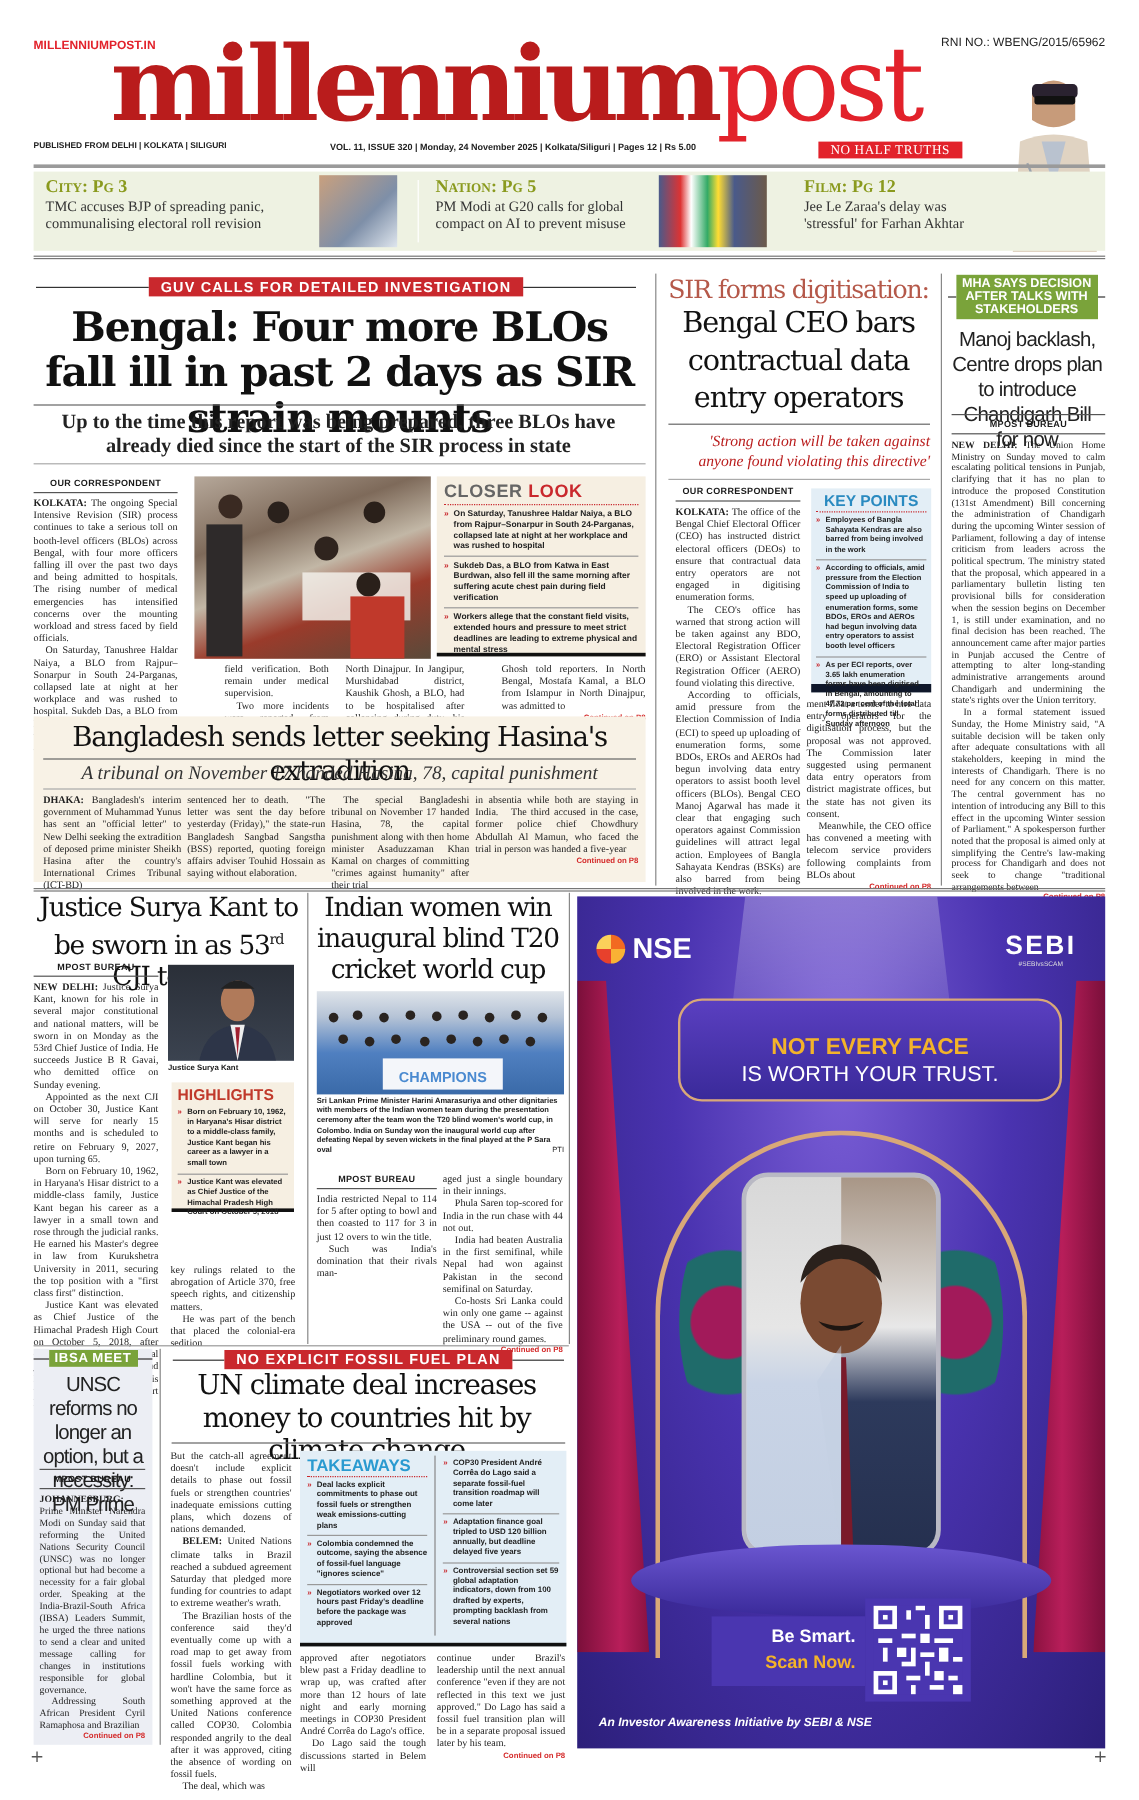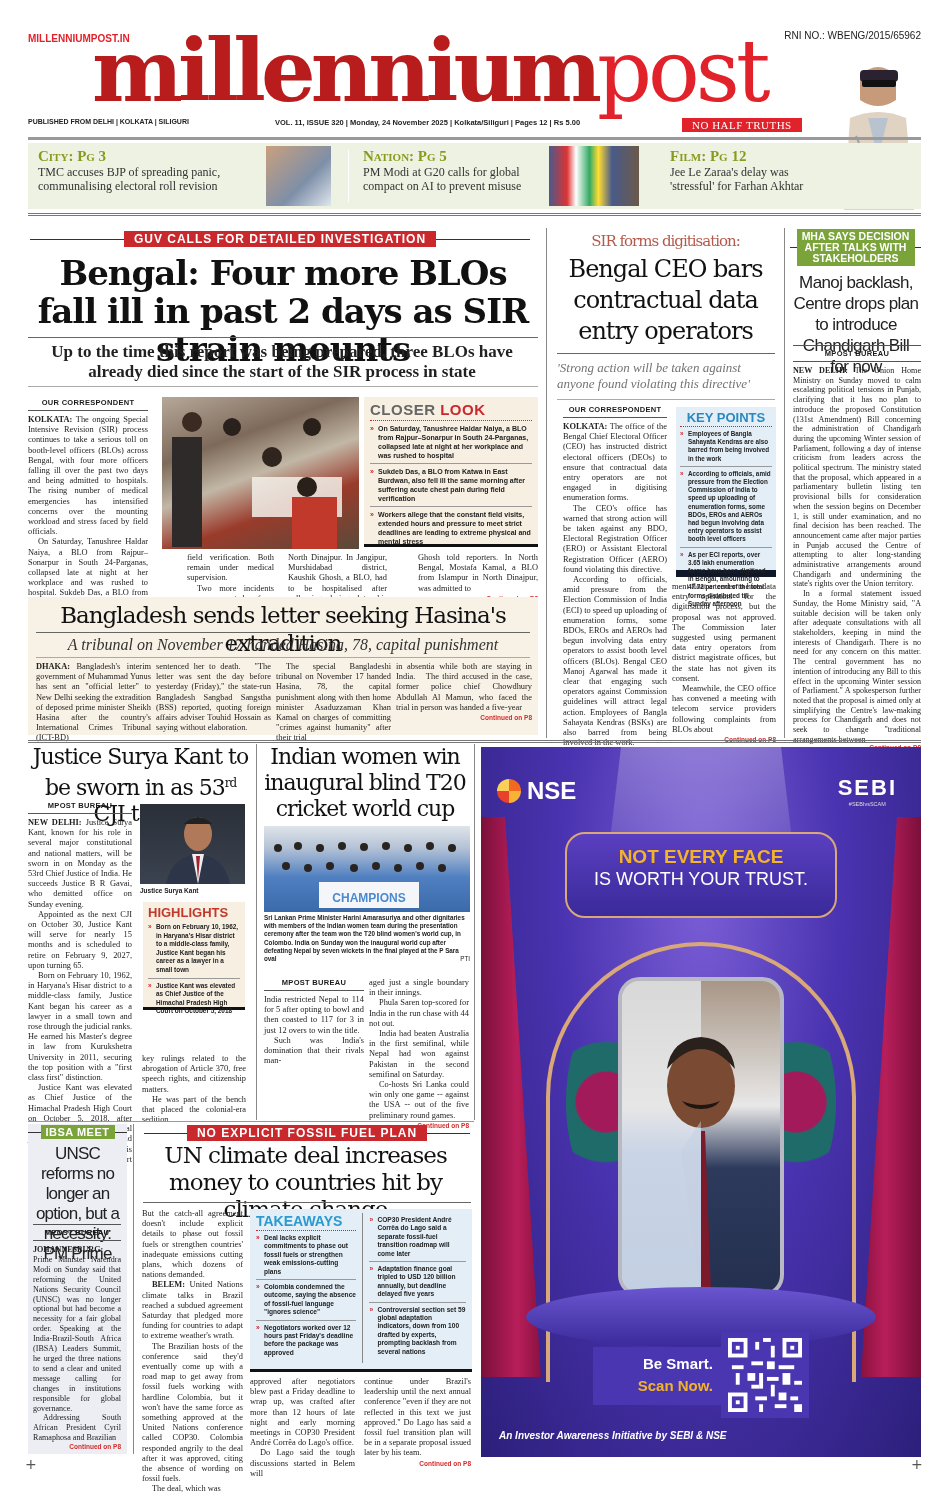--- a/index.html
+++ b/index.html
@@ -139,25 +139,25 @@
   <p style="text-indent:10px">The special Bangladeshi tribunal on November 17 handed Hasina, 78, the capital punishment along with then home minister Asaduzzaman Khan Kamal on charges of committing "crimes against humanity" after their trial</p>
 </div>
 <div class="abs body-text" style="left:396px;top:662px;width:136px">
   <p>in absentia while both are staying in India. &nbsp;&nbsp;The third accused in the case, former police chief Chowdhury Abdullah Al Mamun, who faced the trial in person was handed a five-year</p>
   <span class="cont">Continued on P8</span>
 </div>
 
 <div class="abs vrule" style="left:546px;top:228px;height:510px"></div>
 
 <div class="abs" style="left:553px;top:228px;width:225px;text-align:center;font-family:'DejaVu Serif',serif;letter-spacing:-1px">
-  <div style="color:#b5594a;font-size:15px;line-height:26px">SIR forms digitisation:</div>
+  <div style="color:#b5594a;font-size:21px;line-height:26px">SIR forms digitisation:</div>
   <div style="color:#111;font-size:24px;line-height:31px">Bengal CEO bars contractual data entry operators</div>
 </div>
 <div class="abs rule" style="left:557px;top:353px;width:218px"></div>
-<div class="abs serif" style="left:557px;top:360px;width:218px;text-align:left;font-style:italic;font-size:13px;line-height:16px;color:#737373">'Strong action will be taken against anyone found violating this directive'</div>
+<div class="abs serif" style="left:557px;top:360px;width:218px;text-align:right;font-style:italic;font-size:13px;line-height:16px;color:#b91c1c">'Strong action will be taken against anyone found violating this directive'</div>
 <div class="abs rule" style="left:557px;top:399px;width:218px;background:#aaa"></div>
 <div class="abs" style="left:563px;top:405px;width:104px">
   <div class="byline">OUR CORRESPONDENT</div>
   <div class="body-text">
     <p><span class="dateline">KOLKATA:</span> <span>The office of the Bengal Chief Electoral Officer (CEO) has instructed district electoral officers (DEOs) to ensure that contractual data entry operators are not engaged in digitising enumeration forms.</span></p>
     <p>The CEO's office has warned that strong action will be taken against any BDO, Electoral Registration Officer (ERO) or Assistant Electoral Registration Officer (AERO) found violating this directive.</p>
     <p>According to officials, amid pressure from the Election Commission of India (ECI) to speed up uploading of enumeration forms, some BDOs, EROs and AEROs had begun involving data entry operators to assist booth level officers (BLOs). Bengal CEO Manoj Agarwal has made it clear that engaging such operators against Commission guidelines will attract legal action. Employees of Bangla Sahayata Kendras (BSKs) are also barred from being involved in the work.</p>
     <p>The CEO office had earlier proposed that the state govern-</p>
   </div>
 </div>
@@ -338,21 +338,21 @@
 
   <div style="position:absolute;left:16px;top:30px;display:flex;align-items:center;gap:6px">
     <span style="display:inline-block;width:24px;height:24px;border-radius:50%;background:conic-gradient(#f26a21 0 25%,#f9b234 0 50%,#e8412c 0 75%,#fbd05a 0)"></span>
     <span class="sans" style="color:#fff;font-weight:bold;font-size:24px">NSE</span>
   </div>
   <div style="position:absolute;right:24px;top:28px;text-align:center">
     <div class="sans" style="color:#fff;font-weight:bold;font-size:22px;letter-spacing:2px">SEBI</div>
     <div class="sans" style="color:#ddd;font-size:5.5px">#SEBIvsSCAM</div>
   </div>
 
-  <div style="position:absolute;left:84px;top:85px;width:272px;height:86px;border:2px solid #d9a878;border-radius:20px;background:linear-gradient(180deg,#5a3fc0,#3a2a9a);text-align:center;padding-top:12px">
+  <div style="position:absolute;left:84px;top:85px;width:320px;height:86px;border:2px solid #d9a878;border-radius:20px;background:linear-gradient(180deg,#5a3fc0,#3a2a9a);text-align:center;padding-top:28px">
     <div class="sans" style="color:#f3b32a;font-weight:bold;font-size:19px;line-height:22px">NOT EVERY FACE</div>
     <div class="sans" style="color:#fff;font-size:18px;line-height:22px">IS WORTH YOUR TRUST.</div>
   </div>
 
   <div style="position:absolute;left:65px;top:195px;width:310px;height:440px;border:4px solid #d9a878;border-bottom:none;border-radius:155px 155px 0 0"></div>
   <div style="position:absolute;left:85px;top:265px;width:80px;height:180px;border-radius:50%;background:radial-gradient(circle,#a21a5a 30%,#1f6b6a 32%,#1f6b6a 60%,transparent 62%)"></div>
   <div style="position:absolute;right:85px;top:265px;width:80px;height:180px;border-radius:50%;background:radial-gradient(circle,#a21a5a 30%,#1f6b6a 32%,#1f6b6a 60%,transparent 62%)"></div>
 
   <div style="position:absolute;left:137px;top:230px;width:166px;height:320px;border:4px solid #b9b9c4;border-radius:22px;overflow:hidden;background:#ddd">
     <div style="position:absolute;left:0;top:0;width:50%;height:100%;background:linear-gradient(180deg,#d8d8d8 0%,#e6e6e6 40%,#c9d4e6 55%,#c3cfe2 100%)"></div>

